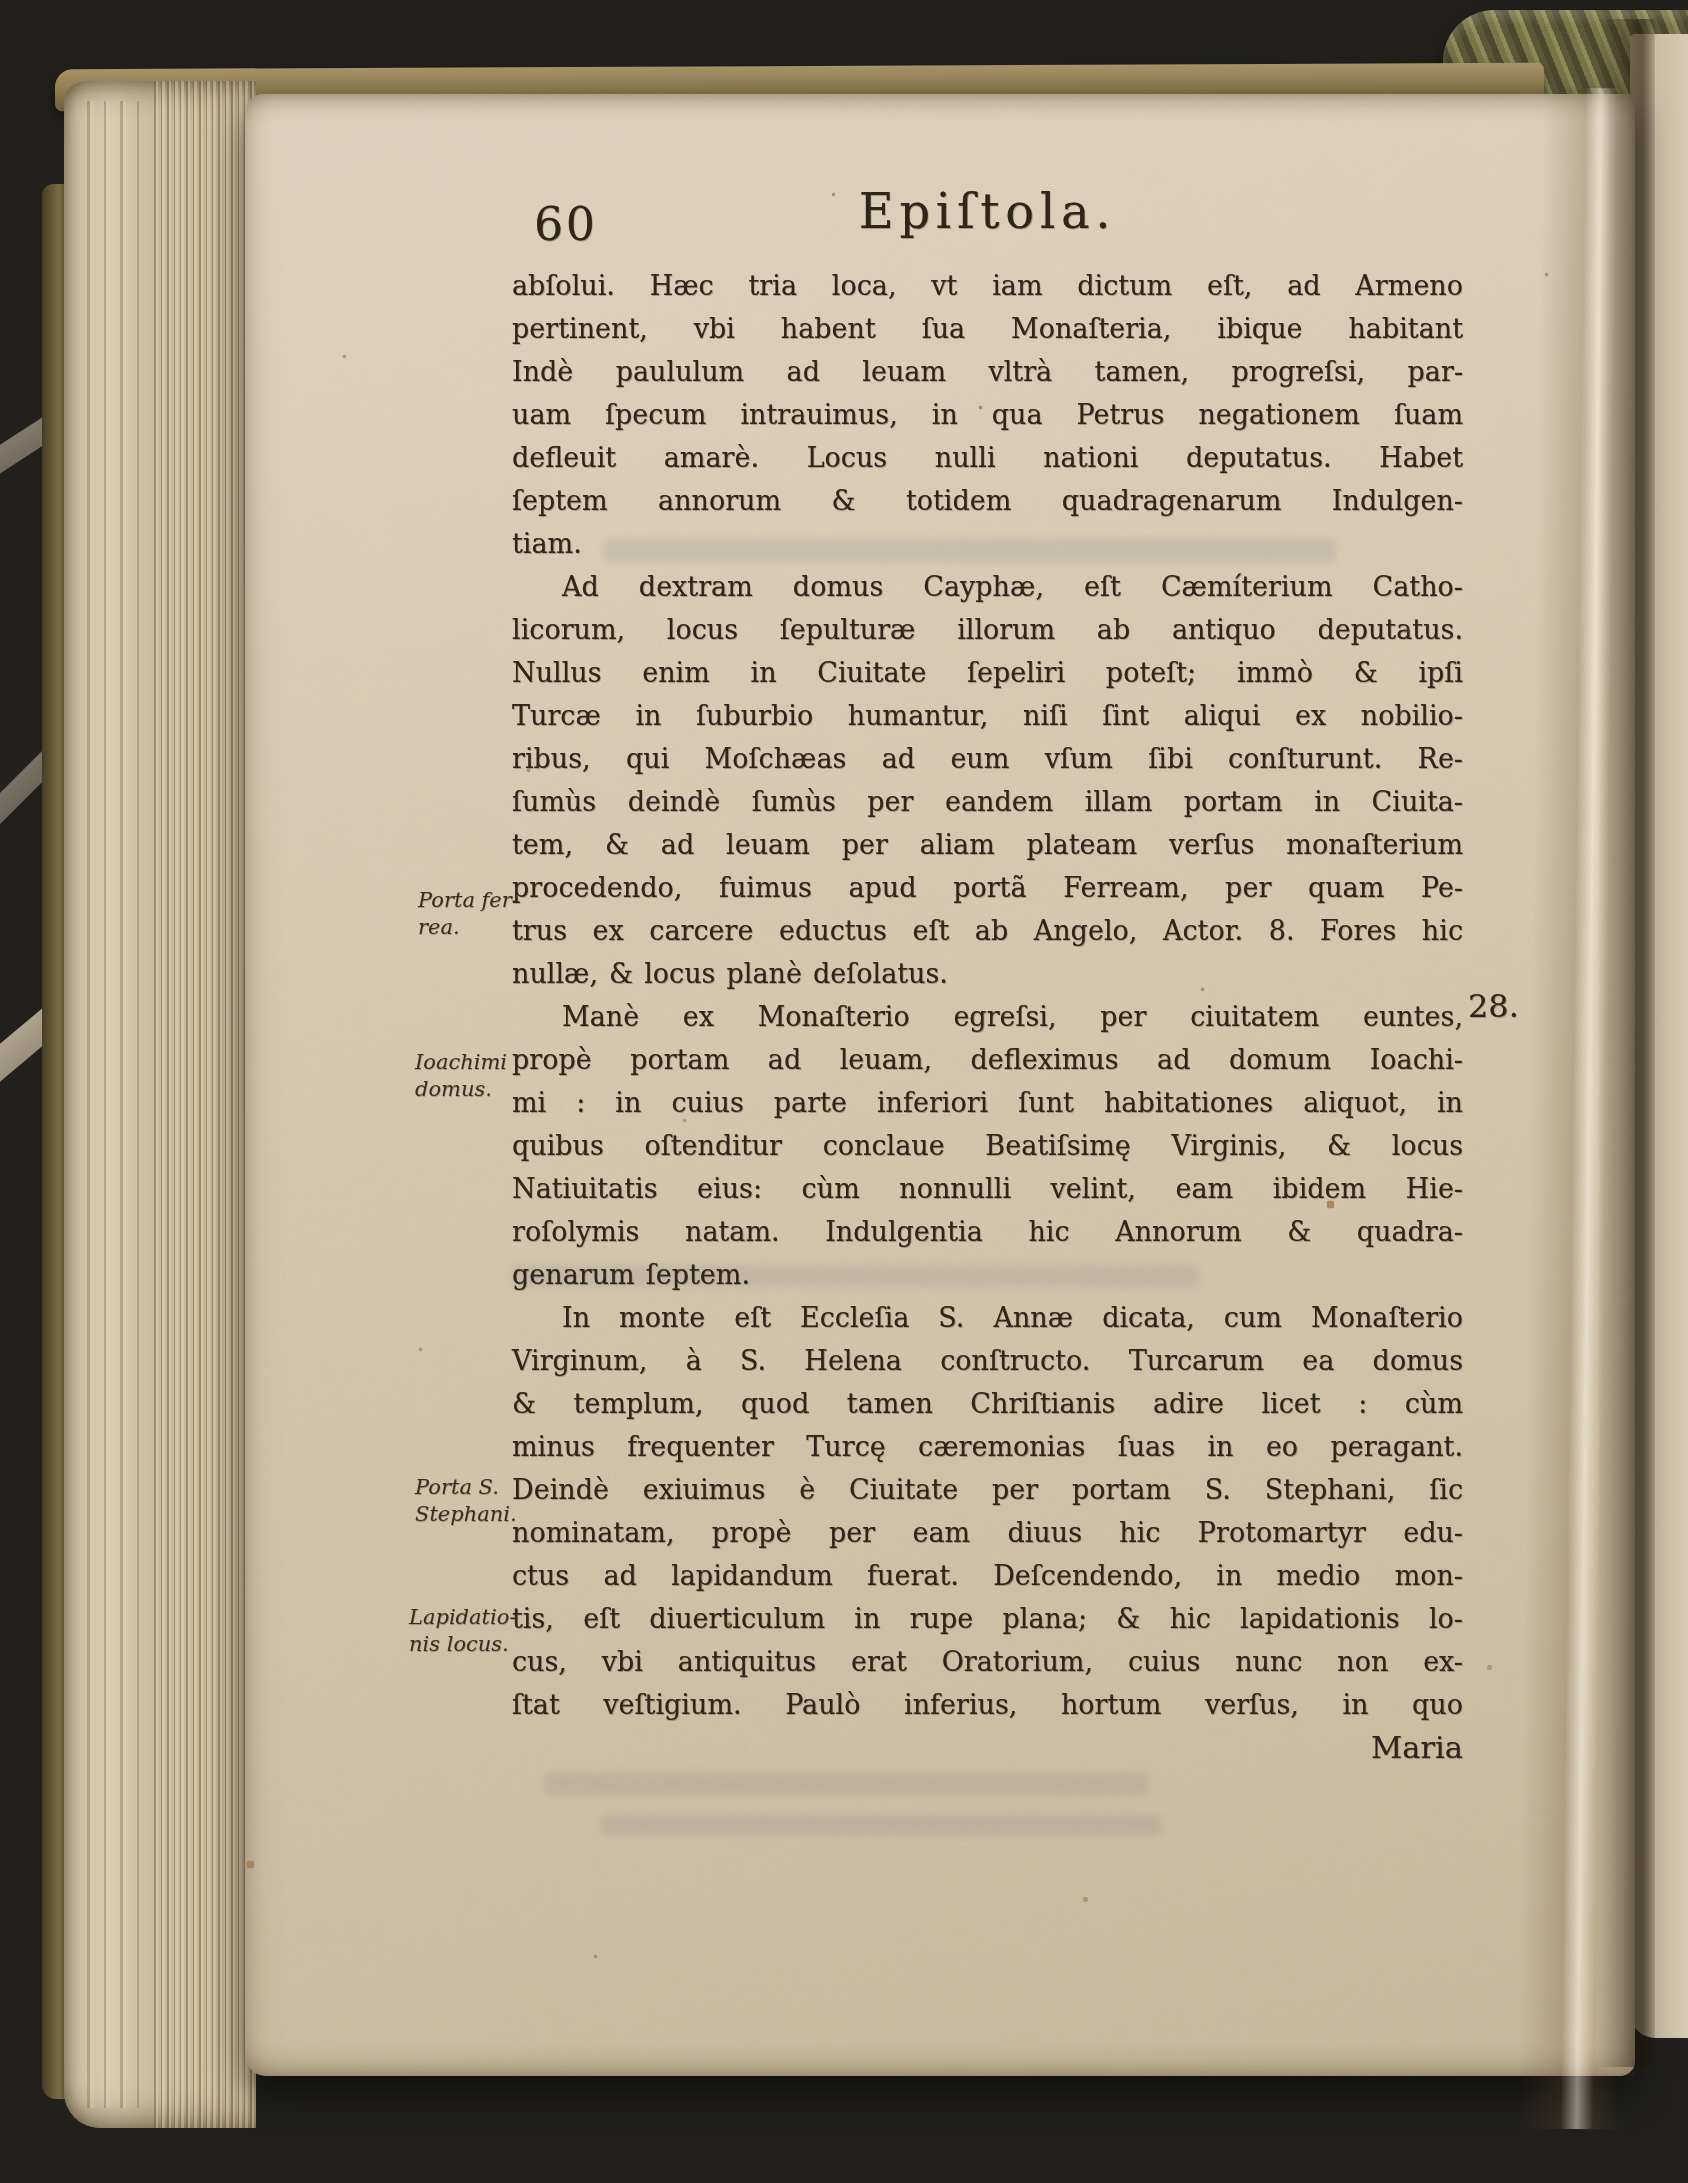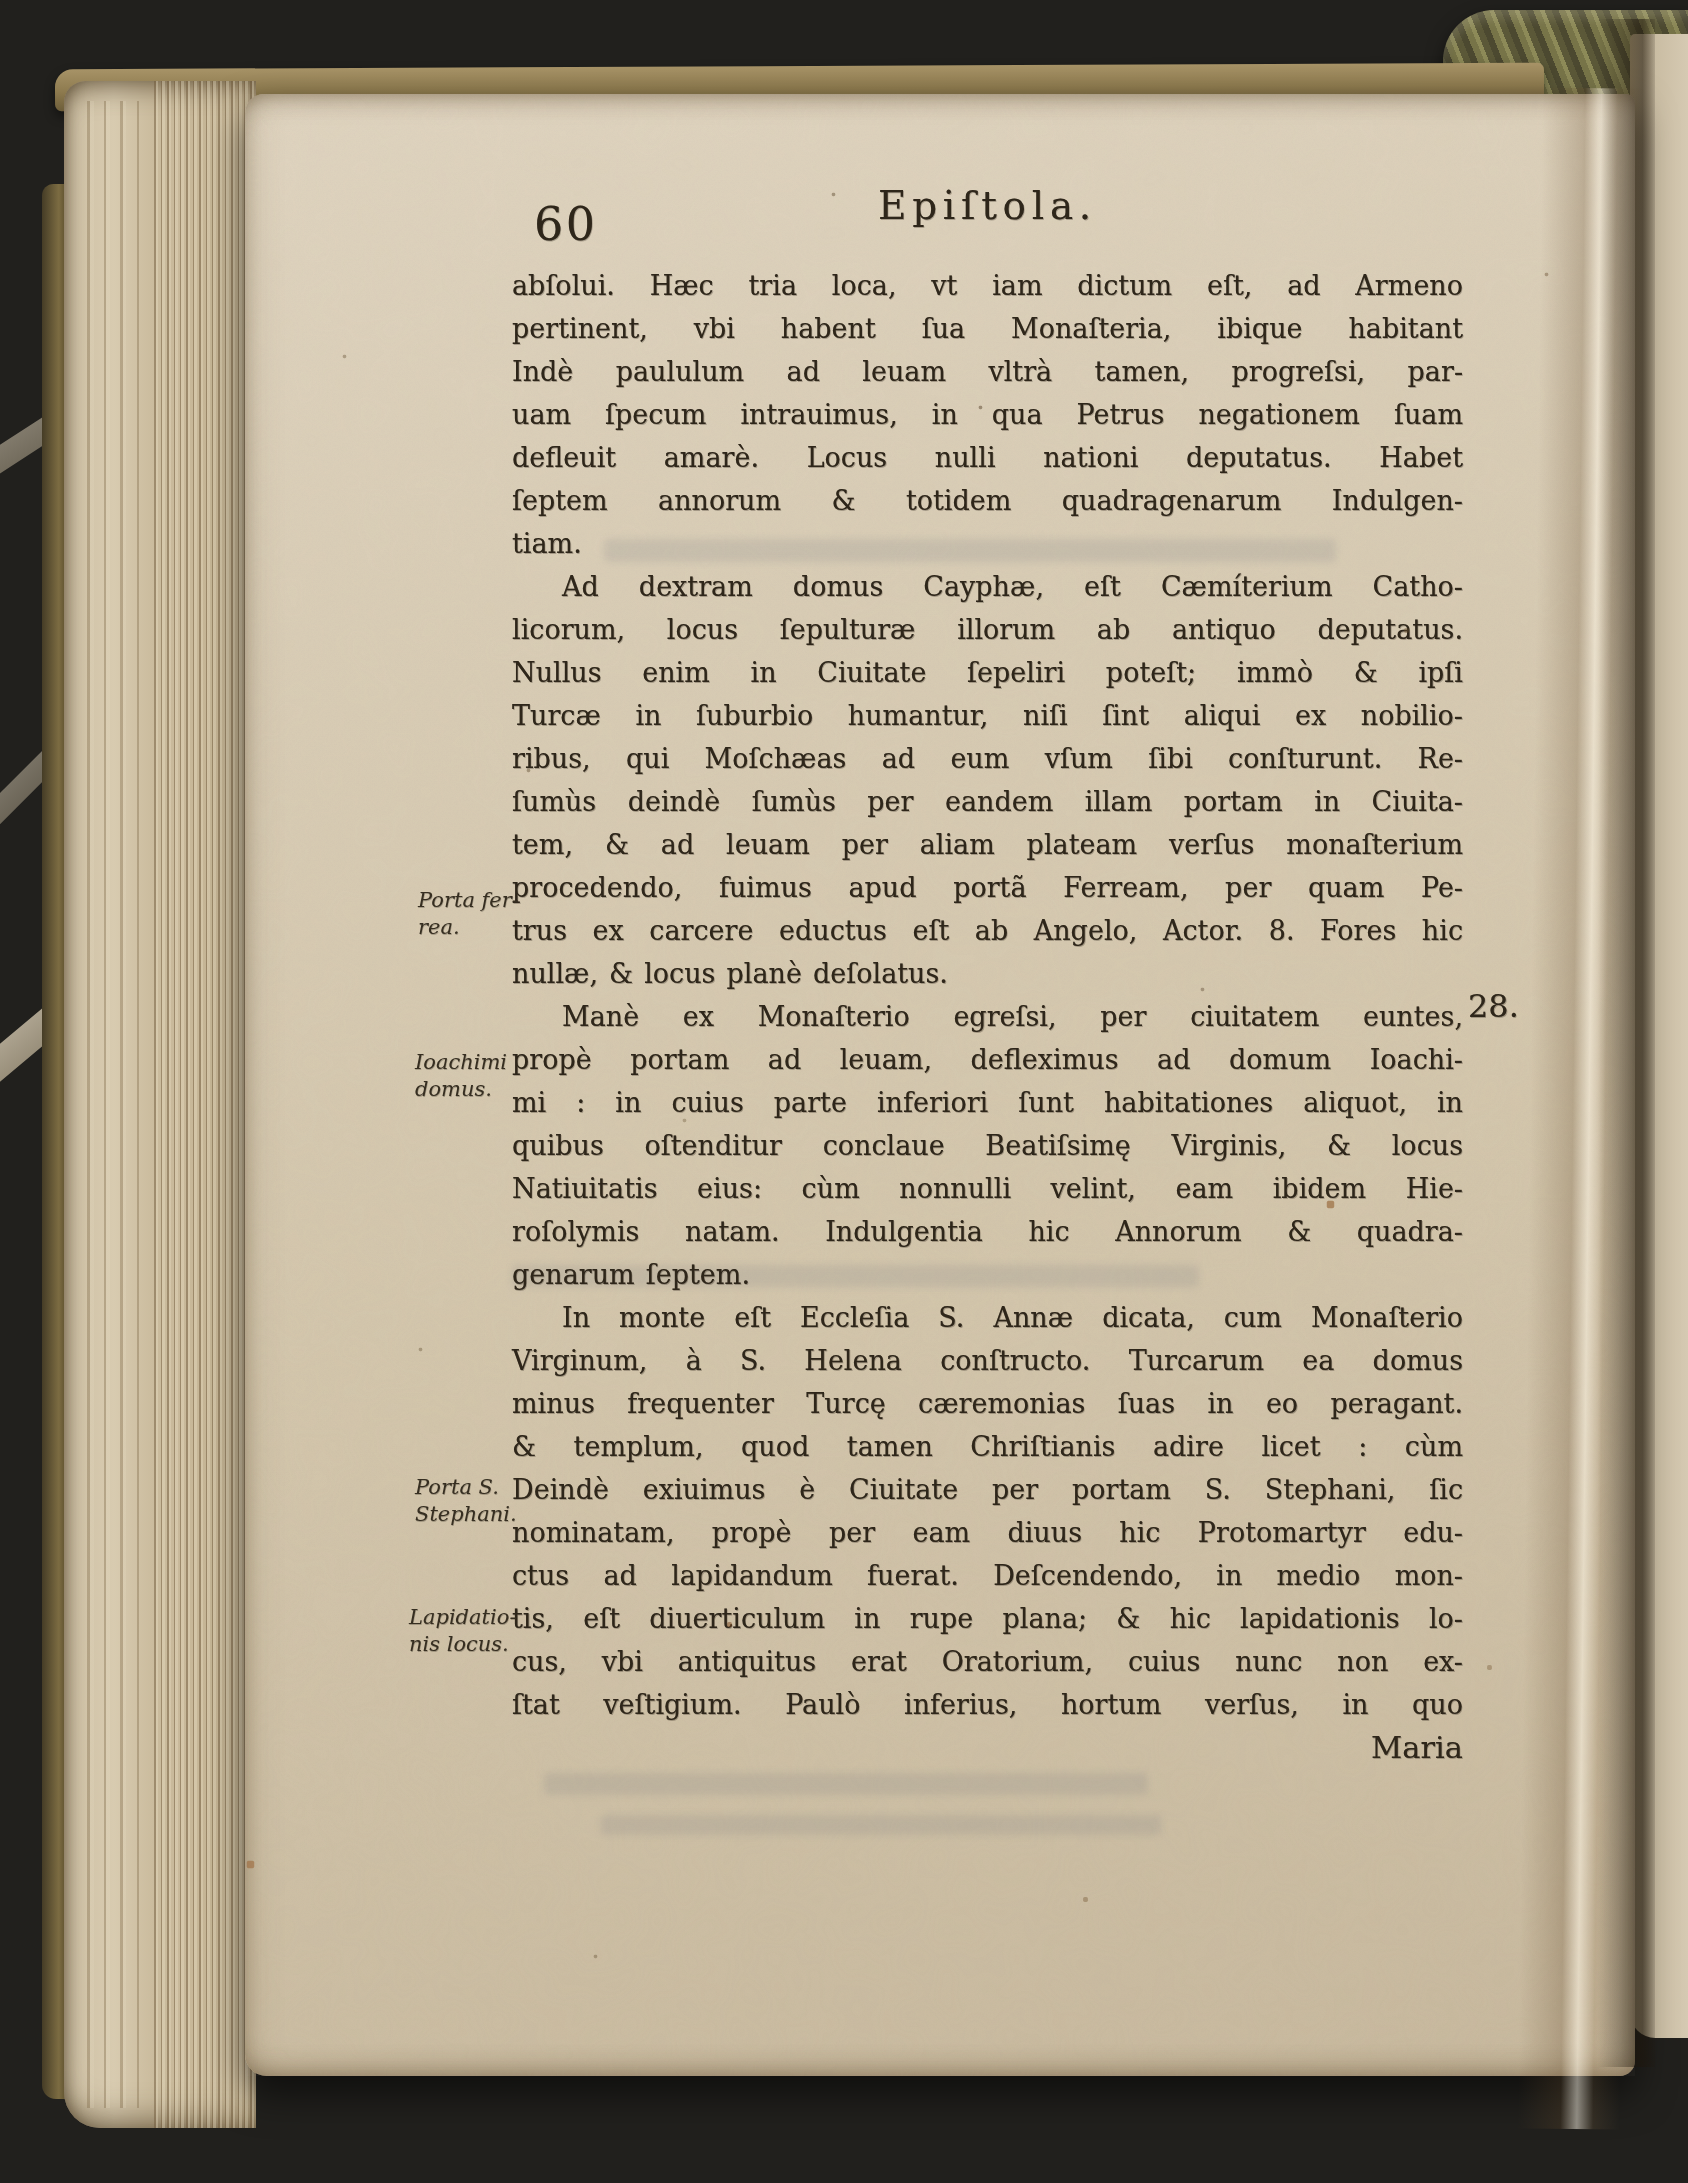--- a/index.html
+++ b/index.html
@@ -113,21 +113,21 @@
       1546px 274px 0 1.3px rgba(110,85,55,.45);
   }
 
   
   .ink{color:#2e261a;text-shadow:0.8px 0.8px 0 rgba(46,38,26,.30), 0 0 0.6px rgba(46,38,26,.35);}
   .page-num{
     position:absolute;left:289px;top:103px;font-size:46px;letter-spacing:2.5px;
   }
   .running-title{
     position:absolute;left:267px;top:89px;width:951px;text-align:center;
-    font-size:39px;letter-spacing:5.7px;
+    font-size:48px;letter-spacing:5.7px;
   }
   .textblock{position:absolute;left:267px;top:170px;width:951px;}
   .line{
     font-size:27px;line-height:43px;height:43px;
     text-align:justify;text-align-last:justify;text-justify:inter-word;
     white-space:normal;overflow:visible;word-spacing:2.5px;
   }
   .line.end{text-align-last:left;}
   .line.indent{text-indent:50px;}
   .catchword-row{height:43px;font-size:30.5px;line-height:43px;text-align:right;}
@@ -209,22 +209,22 @@
       <div class="line end">nullæ, &amp; locus planè deſolatus.</div>
       <div class="line indent">Manè ex Monaſterio egreſsi, per ciuitatem euntes,</div>
       <div class="line">propè portam ad leuam, defleximus ad domum Ioachi-</div>
       <div class="line">mi : in cuius parte inferiori ſunt habitationes aliquot, in</div>
       <div class="line">quibus oſtenditur conclaue Beatiſsimę Virginis, &amp; locus</div>
       <div class="line">Natiuitatis eius: cùm nonnulli velint, eam ibidem Hie-</div>
       <div class="line">roſolymis natam. Indulgentia hic Annorum &amp; quadra-</div>
       <div class="line end">genarum ſeptem.</div>
       <div class="line indent">In monte eſt Eccleſia S. Annæ dicata, cum Monaſterio</div>
       <div class="line">Virginum, à S. Helena conſtructo. Turcarum ea domus</div>
+      <div class="line">&amp; templum, quod tamen Chriſtianis adire licet : cùm</div>
       <div class="line">minus frequenter Turcę cæremonias ſuas in eo peragant.</div>
-      <div class="line">&amp; templum, quod tamen Chriſtianis adire licet : cùm</div>
       <div class="line">Deindè exiuimus è Ciuitate per portam S. Stephani, ſic</div>
       <div class="line">nominatam, propè per eam diuus hic Protomartyr edu-</div>
       <div class="line">ctus ad lapidandum fuerat. Deſcendendo, in medio mon-</div>
       <div class="line">tis, eſt diuerticulum in rupe plana; &amp; hic lapidationis lo-</div>
       <div class="line">cus, vbi antiquitus erat Oratorium, cuius nunc non ex-</div>
       <div class="line">ſtat veſtigium. Paulò inferius, hortum verſus, in quo</div>
       <div class="catchword-row">Maria</div>
     </div>
 
     <div class="mnote mnote-porta-ferrea">

